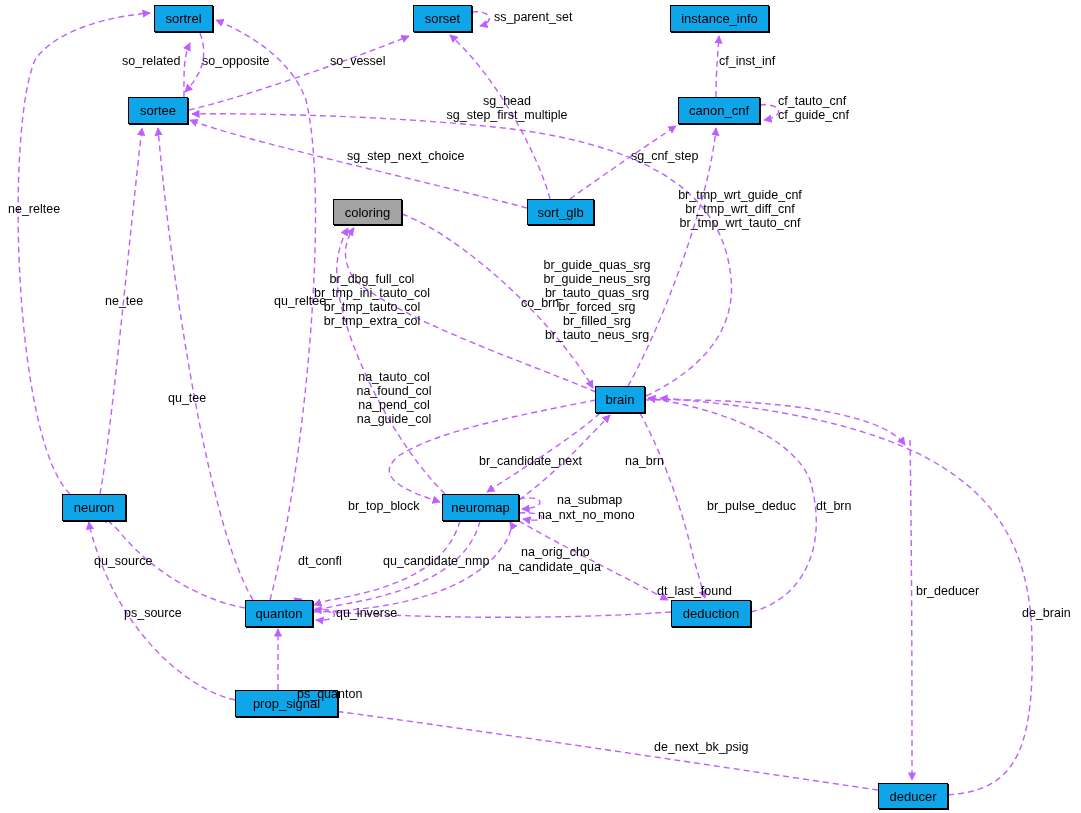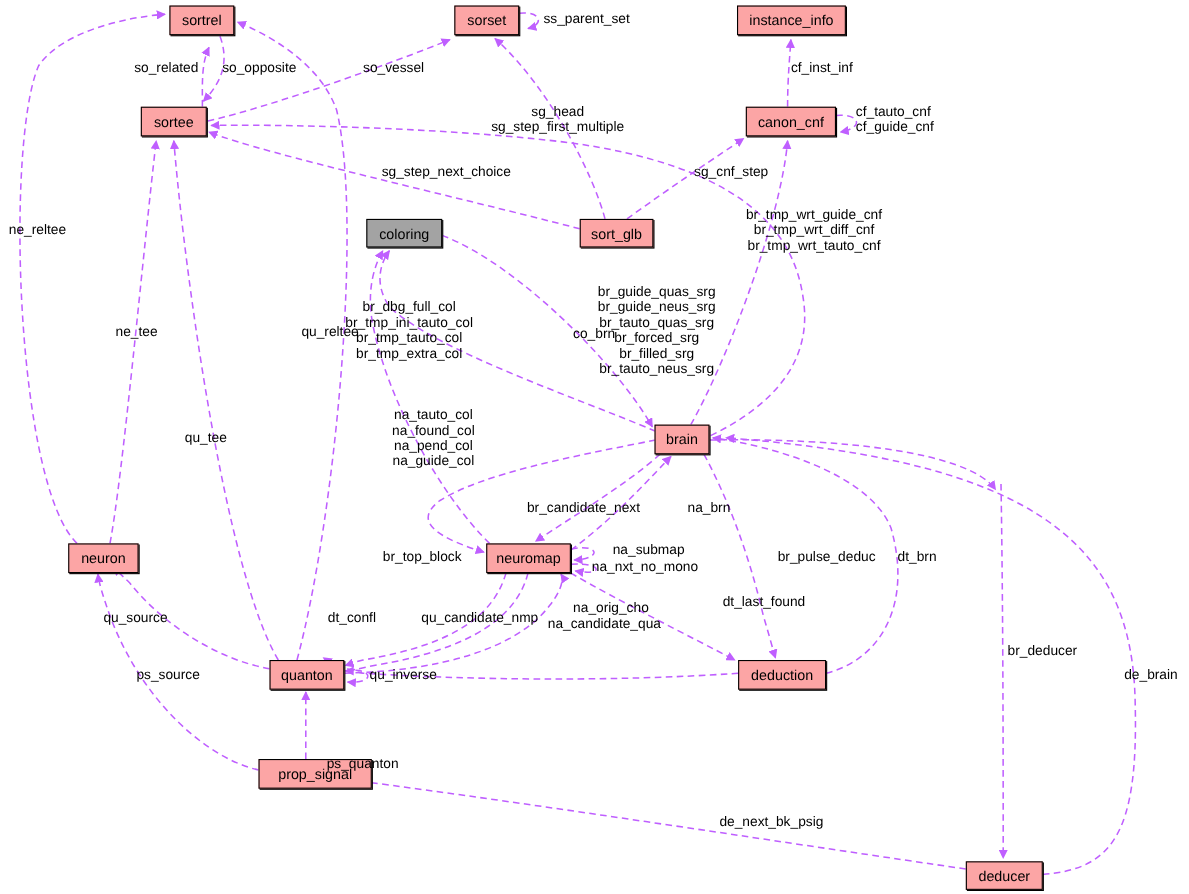--- a/index.html
+++ b/index.html
@@ -23,21 +23,21 @@
     position: absolute;
     left: 0;
     top: 0;
     width: 1081px;
     height: 813px;
   }
   .node {
     position: absolute;
     box-sizing: border-box;
     border: 1px solid #000000;
-    background: #fca5a5;
+    background: #0ea5e9;
     color: #000000;
     font-size: 13px;
     line-height: 1;
     display: flex;
     align-items: center;
     justify-content: center;
     white-space: nowrap;
     box-shadow: 1px 1px 0 0 #000000;
     cursor: pointer;
   }
@@ -189,21 +189,21 @@
       <div class="edge-label left" style="left: 348px; top: 499px;">br_top_block</div>
       <div class="edge-label left" style="left: 557px; top: 493px;">na_submap</div>
       <div class="edge-label left" style="left: 538px; top: 508px;">na_nxt_no_mono</div>
       <div class="edge-label left" style="left: 707px; top: 499px;">br_pulse_deduc</div>
       <div class="edge-label left" style="left: 816px; top: 499px;">dt_brn</div>
       <div class="edge-label left" style="left: 94px; top: 554px;">qu_source</div>
       <div class="edge-label left" style="left: 298px; top: 554px;">dt_confl</div>
       <div class="edge-label left" style="left: 383px; top: 554px;">qu_candidate_nmp</div>
       <div class="edge-label left" style="left: 521px; top: 545px;">na_orig_cho</div>
       <div class="edge-label left" style="left: 498px; top: 560px;">na_candidate_qua</div>
-      <div class="edge-label left" style="left: 657px; top: 540px; text-align: right;">dt_last_found</div>
+      <div class="edge-label left" style="left: 657px; top: 584px; text-align: right;">dt_last_found</div>
       <div class="edge-label left" style="left: 124px; top: 606px;">ps_source</div>
       <div class="edge-label left" style="left: 336px; top: 606px;">qu_inverse</div>
       <div class="edge-label left" style="left: 916px; top: 572px; margin-top: 12px;">br_deducer</div>
       <div class="edge-label left" style="left: 1022px; top: 606px;">de_brain</div>
       <div class="edge-label left" style="left: 281px; top: 687px; padding-left: 16px;">ps_quanton</div>
       <div class="edge-label left" style="left: 654px; top: 740px;">de_next_bk_psig</div>
     </div>
 </div>
 
 </body></html>

